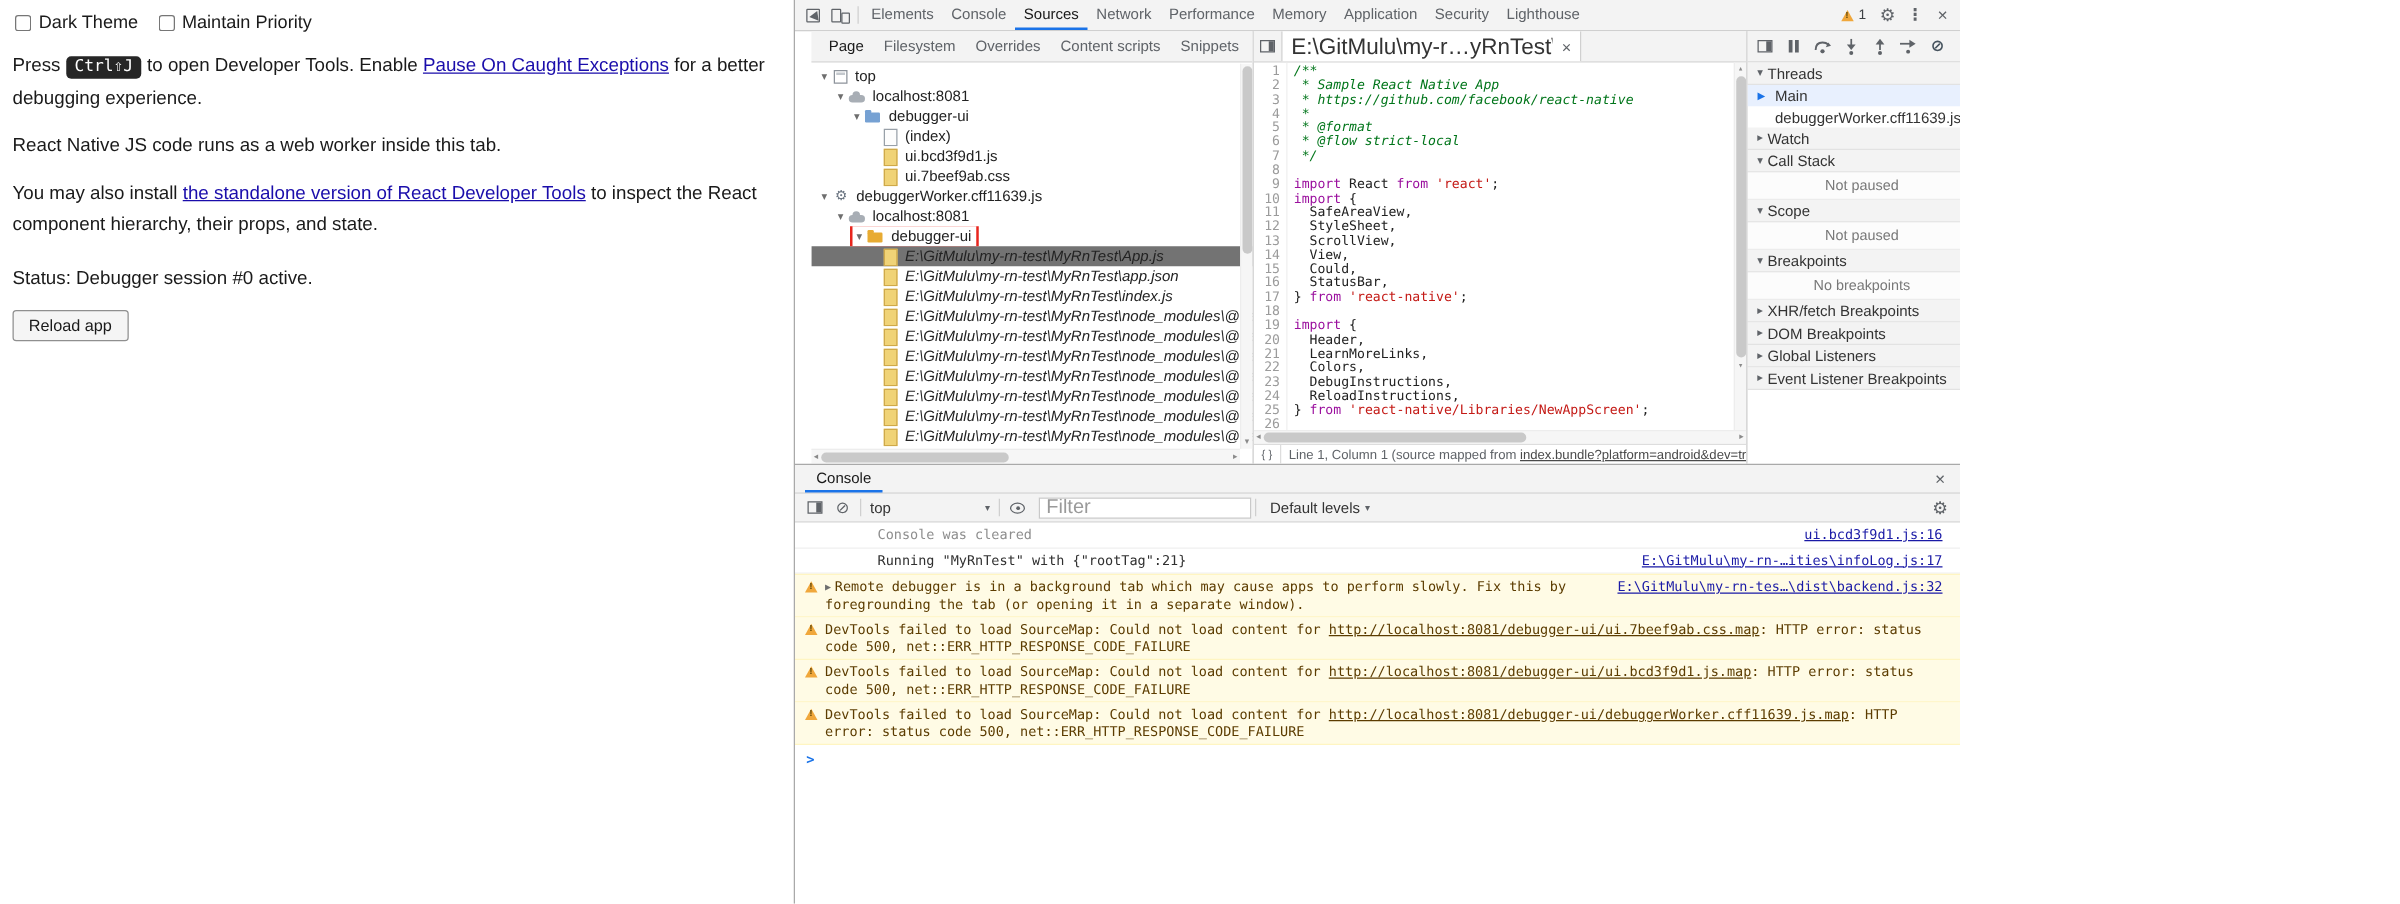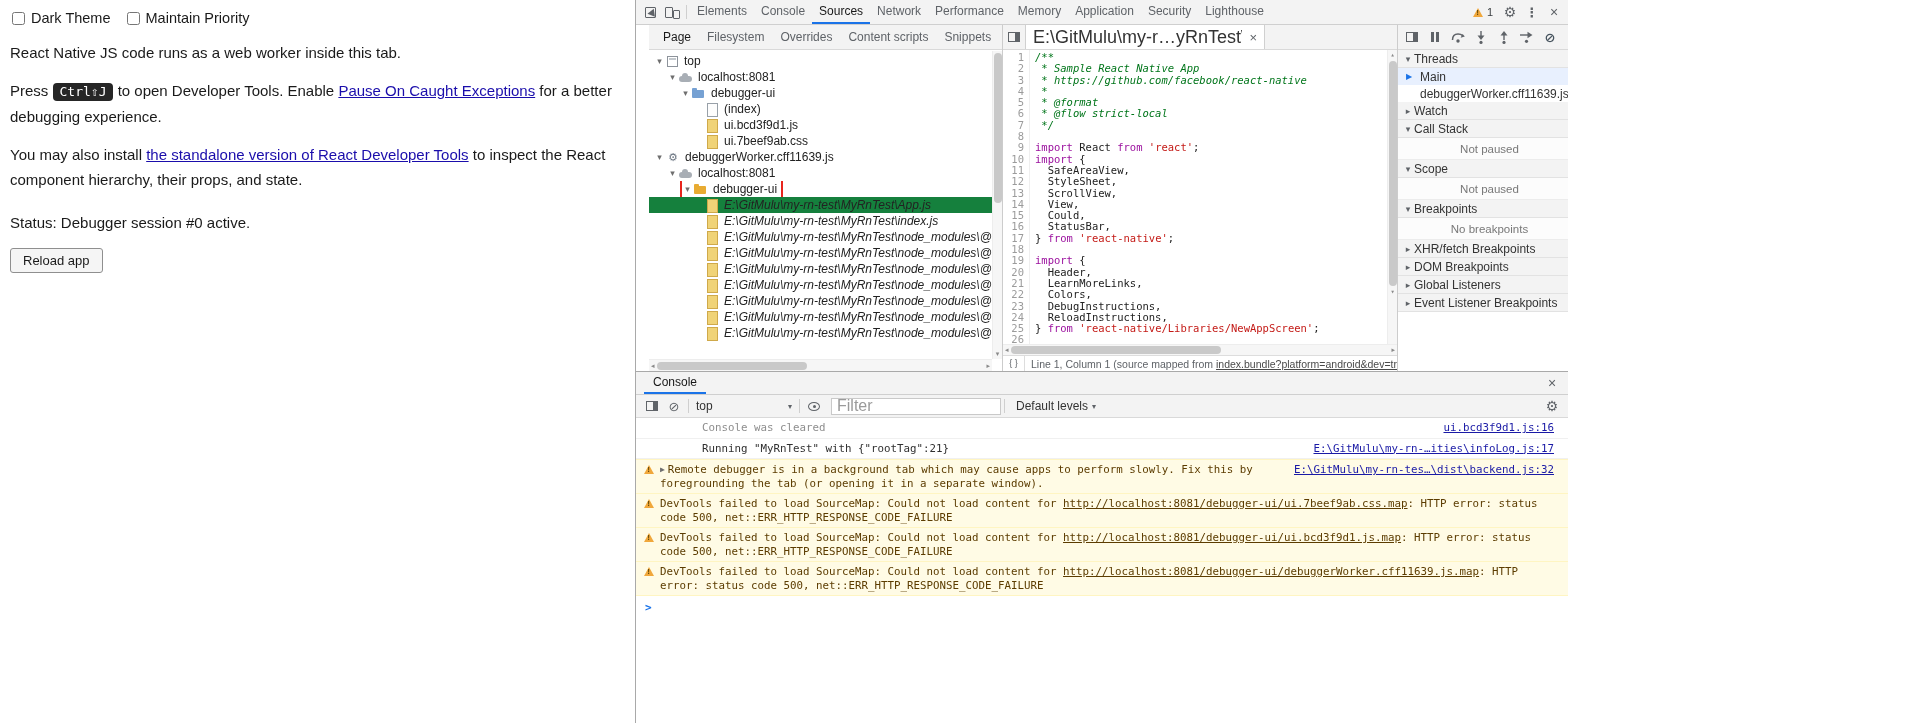--- a/index.html
+++ b/index.html
@@ -64,21 +64,21 @@
   
   .nav-pane{width:354px;border-right:1px solid #ccc;position:relative;display:flex;flex-direction:column;overflow:hidden}
   .nav-tabs-row{height:25px;flex:none;background:#f3f3f3;border-bottom:1px solid #d9d9d9;display:flex;align-items:center;padding-left:6px}
   .nav-tabs{display:flex;height:100%;align-items:center}
   .nav-tab{padding:0 8px;color:#5f6368;line-height:25px;cursor:pointer;white-space:nowrap}
   .nav-tab.active{color:#1a1a1a}
   .nav-kebab{margin-left:auto;margin-right:10px}
   .file-tree{flex:1;overflow:hidden;padding-top:3px}
   .tree-row{height:16px;line-height:16px;display:flex;align-items:center;white-space:nowrap;
     font-size:12px;color:#222;cursor:pointer;overflow:hidden}
-  .tree-row.selected{background:#15803d}
+  .tree-row.selected{background:#737373}
   .tree-inner{display:inline-flex;align-items:center}
   .tree-inner.annotated{border:2px solid #e8251d;padding-right:4px;margin:-2px 0}
   .expander{width:11px;font-size:9px;color:#6e6e6e;text-align:center;flex:none}
   .tree-label{padding-left:1px}
   .tree-label.ital{font-style:italic}
   .ti{width:14px;height:13px;position:relative;margin:0 4px 0 1px;flex:none;display:inline-block}
   .ti.frame{width:11px;height:11px;border:1px solid #8d939b;margin-left:2px;margin-right:5px}
   .ti.frame::before{content:"";position:absolute;left:1px;top:1px;right:1px;height:2px;background:#c3c8cd}
   .ti.cloud::before{content:"";position:absolute;left:0;top:5px;width:13px;height:6px;background:#a8aeb5;border-radius:3px}
   .ti.cloud::after{content:"";position:absolute;left:3px;top:2px;width:6px;height:6px;background:#a8aeb5;border-radius:50%}
@@ -193,22 +193,22 @@
     <div class="cb-row">
       <label class="cb">
         <input type="checkbox" style="">
         <span>Dark Theme</span>
       </label>
       <label class="cb">
         <input type="checkbox" style="">
         <span>Maintain Priority</span>
       </label>
     </div>
+    <p><span>Press </span><kbd class="kbd">Ctrl⇧J</kbd><span> to open Developer Tools. Enable </span><a class="plink">Pause On Caught Exceptions</a><span> for a better debugging experience.</span></p>
     <p>React Native JS code runs as a web worker inside this tab.</p>
-    <p><span>Press </span><kbd class="kbd">Ctrl⇧J</kbd><span> to open Developer Tools. Enable </span><a class="plink">Pause On Caught Exceptions</a><span> for a better debugging experience.</span></p>
     <p><span>You may also install </span><a class="plink">the standalone version of React Developer Tools</a><span> to inspect the React component hierarchy, their props, and state.</span></p>
     <p class="status-p">Status: Debugger session #0 active.</p>
     <button class="reload-btn">Reload app</button>
   </div>
 
   <div class="devtools">
 
     <div class="dt-row1">
       <span class="icon-btn">
           <span class="insp-box"></span>
@@ -318,20 +318,27 @@
                 <span class="expander">▾</span>
                 <span class="ti folder-yellow"></span>
                 <span class="tree-label">debugger-ui</span>
               </span>
             </div>
             <div class="tree-row selected" style="padding-left: 44px;">
               <span class="tree-inner">
                 <span class="expander"></span>
                 <span class="ti page-yellow"></span>
                 <span class="tree-label ital">E:\GitMulu\my-rn-test\MyRnTest\App.js</span>
+              </span>
+            </div>
+            <div class="tree-row" style="padding-left: 44px;">
+              <span class="tree-inner">
+                <span class="expander"></span>
+                <span class="ti page-yellow"></span>
+                <span class="tree-label ital">E:\GitMulu\my-rn-test\MyRnTest\app.json</span>
               </span>
             </div>
             <div class="tree-row" style="padding-left: 44px;">
               <span class="tree-inner">
                 <span class="expander"></span>
                 <span class="ti page-yellow"></span>
                 <span class="tree-label ital">E:\GitMulu\my-rn-test\MyRnTest\index.js</span>
               </span>
             </div>
             <div class="tree-row" style="padding-left: 44px;">

